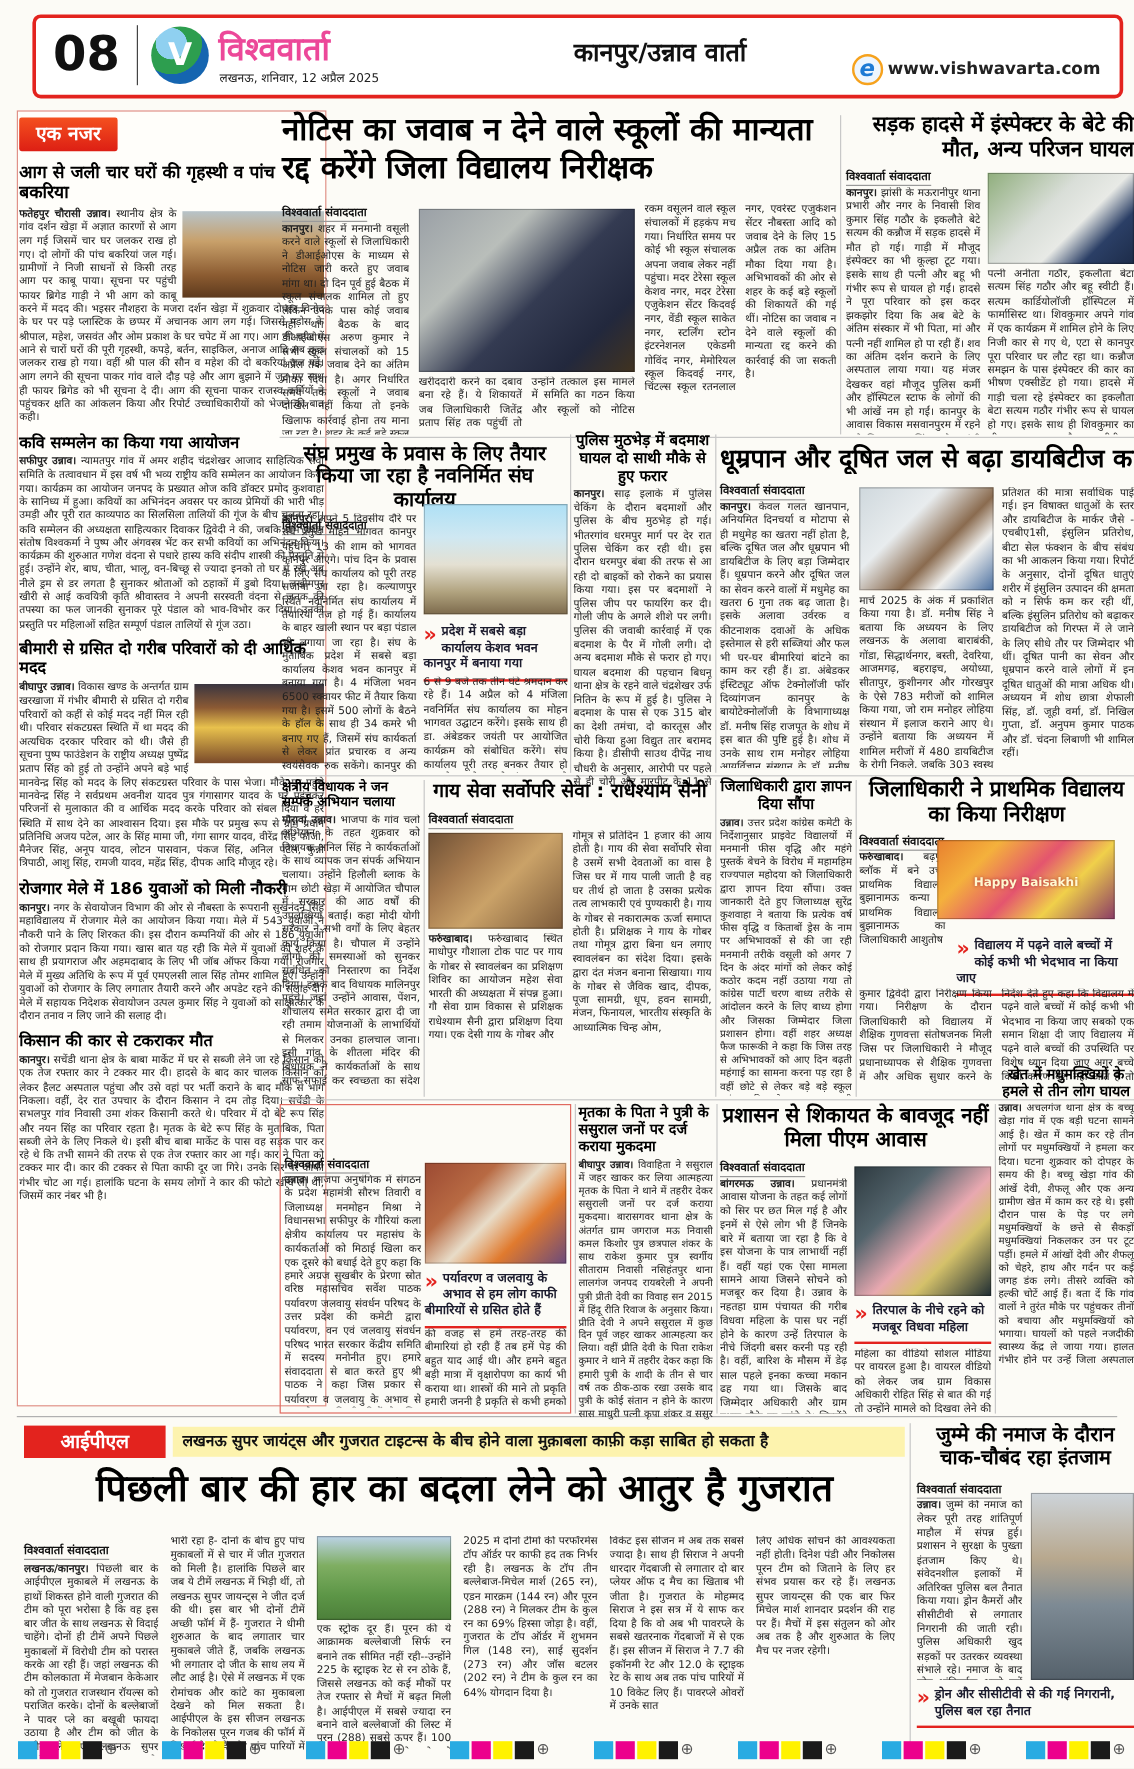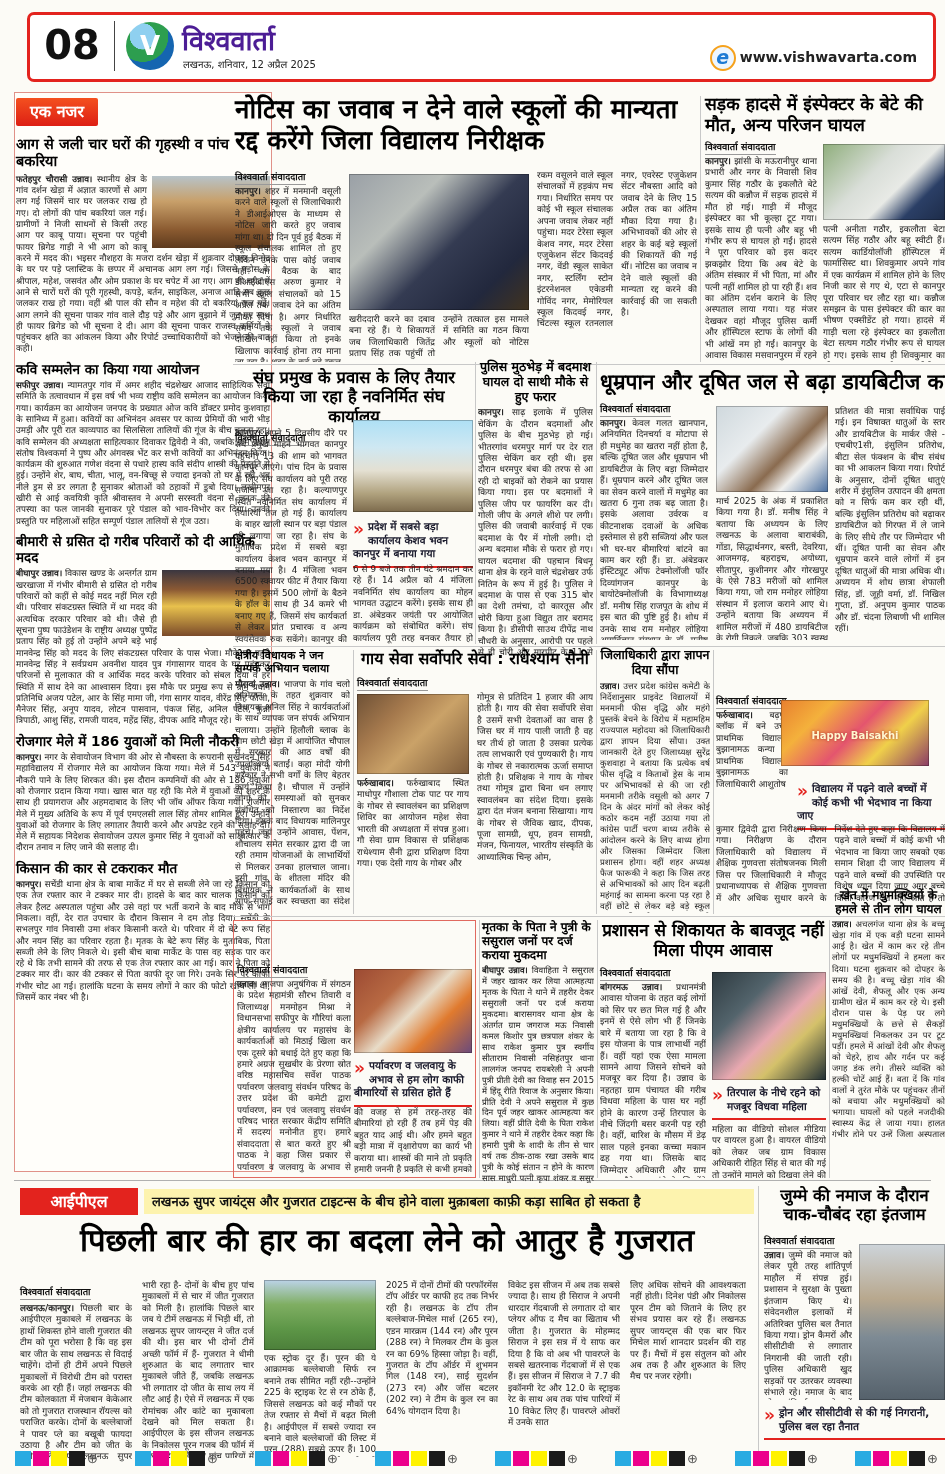--- a/index.html
+++ b/index.html
@@ -6,21 +6,21 @@
   #page{position:relative;width:945px;height:1474px;background:#fcfbf6;margin:0 auto;overflow:hidden;
         font-family:"DejaVu Sans","Liberation Sans",sans-serif;color:#1b1b1b;}
   .abs{position:absolute;}
   
   .masthead{position:absolute;left:27px;top:12px;width:903px;height:64px;border:3px solid #e3231e;border-radius:7px;background:#fff;}
   .pageno{position:absolute;left:10px;top:4px;width:64px;height:52px;font-size:40px;font-weight:bold;color:#111;text-align:center;line-height:52px;}
   .mh-div{position:absolute;left:84px;top:6px;width:1px;height:50px;background:#444;}
   .logo{position:absolute;left:96px;top:7px;width:48px;height:48px;border-radius:50%;
         background:radial-gradient(circle at 35% 30%,#8fd0f0 0 28%,#2d9e4f 29% 55%,#1565b0 56% 100%);
         color:#fff;font-weight:bold;font-size:26px;text-align:center;line-height:48px;}
-  .papername{position:absolute;left:152px;top:6px;font-size:27px;font-weight:bold;color:#4c1d95;}
+  .papername{position:absolute;left:152px;top:6px;font-size:27px;font-weight:bold;color:#ec4899;}
   .edition{position:absolute;left:153px;top:42px;font-size:10px;font-weight:normal;color:#222;}
   .sectitle{position:absolute;left:370px;top:14px;width:300px;text-align:center;font-size:21px;font-weight:bold;color:#111;}
   .site{position:absolute;right:16px;bottom:8px;font-size:14px;font-weight:bold;color:#222;}
   .eicon{display:inline-block;color:#1e7ad4;font-size:19px;font-weight:bold;font-style:italic;
          border:2px solid #f6a21d;border-radius:50%;width:22px;height:22px;line-height:20px;text-align:center;vertical-align:middle;margin-right:4px;background:#eef6ff;}
   
   .sidebar{position:absolute;left:14px;top:92px;width:258px;height:1080px;border:1px solid #e09188;background:#fffefa;overflow:hidden;padding:5px 1px;box-sizing:border-box;}
   .sb-tag{display:inline-block;background:linear-gradient(180deg,#f4501f,#dd1f14);color:#fff;font-weight:bold;font-size:16px;padding:2px 14px 4px;border-radius:2px;margin-bottom:4px;}
   .sb-hd{font-size:13.5px;font-weight:bold;line-height:1.2;color:#000;margin:6px 0 3px;}
   .sb-bt{font-size:8.7px;line-height:1.3;text-align:justify;color:#222;}
@@ -49,20 +49,21 @@
 <body>
 
 <div id="page">
 
   <div class="masthead">
     <div class="pageno">08</div>
     <div class="mh-div"></div>
     <div class="logo">V</div>
     <div class="papername">विश्ववार्ता</div>
     <div class="edition">लखनऊ,   शनिवार, 12 अप्रैल 2025</div>
+    <div class="sectitle">कानपुर/उन्नाव वार्ता</div>
     <div class="site"><span class="eicon">e</span><span>www.vishwavarta.com</span></div>
   </div>
 
   <div class="sidebar">
     <div class="sb-tag">एक नजर</div>
 
     <div>
       <div class="sb-hd" style="font-size:14.5px">आग से जली चार घरों की गृहस्थी व पांच बकरिया</div>
       <div class="sb-bt">
         <span class="sb-ph" style="width:118px;height:72px;background:linear-gradient(180deg,#b7c3c9 0%,#c8a06a 35%,#8a5a30 75%,#5d3a1d 100%);display:block"></span>
@@ -99,21 +100,21 @@
   <div class="abs hd" style="left:235px;top:94px;width:462px;height:74px;font-size:26px;">नोटिस का जवाब न देने वाले स्कूलों की मान्यता रद्द करेंगे जिला विद्यालय निरीक्षक</div>
   <div class="abs" style="left:235px;top:170px;width:462px;height:194px">
     <div class="bl" style="position:absolute;left:0;top:0">विश्ववार्ता संवाददाता</div>
     <div class="bt" style="position:absolute;left:0;top:16px;width:106px;height:176px"><b class="dl">कानपुर।</b> <span>शहर में मनमानी वसूली करने वाले स्कूलों से जिलाधिकारी ने डीआईओएस के माध्यम से नोटिस जारी करते हुए जवाब मांगा था। दो दिन पूर्व हुई बैठक में स्कूल संचालक शामिल तो हुए लेकिन उनके पास कोई जवाब नहीं था। बैठक के बाद डीआईओएस अरुण कुमार ने सभी स्कूल संचालकों को 15 अप्रैल तक जवाब देने का अंतिम मौका दिया है। अगर निर्धारित समय तक स्कूलों ने जवाब दाखिल नहीं किया तो इनके खिलाफ कार्रवाई होना तय माना जा रहा है। शहर के कई बड़े स्कूल संचालक मनमाने ढंग से कॉपी-किताबों के रेट और ड्रेस के रेट निर्धारित कर रहे हैं। अभिभावकों पर बताई हुई दुकान से ही</span></div>
     <div class="ph" style="position:absolute;left:114px;top:4px;width:180px;height:136px;background:linear-gradient(135deg,#9aa0a6 0%,#b9beba 30%,#343b52 55%,#22283d 80%,#41331f 100%)"></div>
     <div class="bt" style="position:absolute;left:114px;top:144px;width:180px;height:48px;column-count:2;column-gap:8px">खरीददारी करने का दबाव बना रहे हैं। ये शिकायतें जब जिलाधिकारी जितेंद्र प्रताप सिंह तक पहुंचीं तो उन्होंने तत्काल इस मामले में समिति का गठन किया और स्कूलों को नोटिस भेजकर उनसे जवाब मांगा। नोटिस मिलते ही मोटी</div>
     <div class="bt" style="position:absolute;left:302px;top:0;width:160px;height:192px;column-count:2;column-gap:8px">रकम वसूलने वाले स्कूल संचालकों में हड़कंप मच गया। निर्धारित समय पर कोई भी स्कूल संचालक अपना जवाब लेकर नहीं पहुंचा। मदर टेरेसा स्कूल केशव नगर, मदर टेरेसा एजुकेशन सेंटर किदवई नगर, वेंडी स्कूल साकेत नगर, स्टर्लिंग स्टोन इंटरनेशनल एकेडमी गोविंद नगर, मेमोरियल स्कूल किदवई नगर, चिंटल्स स्कूल रतनलाल नगर, एवरेस्ट एजुकेशन सेंटर नौबस्ता आदि को जवाब देने के लिए 15 अप्रैल तक का अंतिम मौका दिया गया है। अभिभावकों की ओर से शहर के कई बड़े स्कूलों की शिकायतें की गई थीं। नोटिस का जवाब न देने वाले स्कूलों की मान्यता रद्द करने की कार्रवाई की जा सकती है।</div>
   </div>
 
   <div class="abs" style="left:705px;top:94px;width:240px;height:268px">
-    <div class="hd" style="font-size:17.5px;text-align:left">सड़क हादसे में इंस्पेक्टर के बेटे की मौत, अन्य परिजन घायल</div>
+    <div class="hd" style="font-size:17.5px;text-align:right">सड़क हादसे में इंस्पेक्टर के बेटे की मौत, अन्य परिजन घायल</div>
     <div class="bl">विश्ववार्ता संवाददाता</div>
     <div class="bt" style="position:absolute;left:0;top:62px;width:112px;height:206px"><b class="dl">कानपुर।</b> <span>झांसी के मऊरानीपुर थाना प्रभारी और नगर के निवासी शिव कुमार सिंह गठौर के इकलौते बेटे सत्यम की कन्नौज में सड़क हादसे में मौत हो गई। गाड़ी में मौजूद इंस्पेक्टर का भी कूल्हा टूट गया। इसके साथ ही पत्नी और बहू भी गंभीर रूप से घायल हो गईं। हादसे ने पूरा परिवार को इस कदर झकझोर दिया कि अब बेटे के अंतिम संस्कार में भी पिता, मां और पत्नी नहीं शामिल हो पा रही हैं। शव का अंतिम दर्शन कराने के लिए अस्पताल लाया गया। यह मंजर देखकर वहां मौजूद पुलिस कर्मी और हॉस्पिटल स्टाफ के लोगों की भी आंखें नम हो गईं। कानपुर के आवास विकास मसवानपुरम में रहने वाले शिव कुमार सिंह गठौर झांसी में मऊरानीपुर थाना प्रभारी हैं। इंस्पेक्टर मूल रूप से एटा के रहने वाले हैं। घर में शिव कुमार की</span></div>
     <div class="ph" style="position:absolute;right:0;top:50px;width:122px;height:76px;background:linear-gradient(135deg,#8fae7c 0%,#d9ded8 40%,#e8eae6 60%,#2b3f66 78%,#1d2c49 100%)"></div>
     <div class="bt" style="position:absolute;right:0;top:130px;width:122px;height:138px">पत्नी अनीता गठौर, इकलौता बेटा सत्यम सिंह गठौर और बहू स्वीटी हैं। सत्यम कार्डियोलॉजी हॉस्पिटल में फार्मासिस्ट था। शिवकुमार अपने गांव में एक कार्यक्रम में शामिल होने के लिए निजी कार से गए थे, एटा से कानपुर पूरा परिवार घर लौट रहा था। कन्नौज समझन के पास इंस्पेक्टर की कार का भीषण एक्सीडेंट हो गया। हादसे में गाड़ी चला रहे इंस्पेक्टर का इकलौता बेटा सत्यम गठौर गंभीर रूप से घायल हो गए। इसके साथ ही शिवकुमार का भी कूल्हा टूट गया और बहू स्वीटी का भी पैर टूट गया।</div>
   </div>
 
   <div class="hrl" style="left:233px;top:364px;width:712px"></div>
   <div class="hrl" style="left:233px;top:646px;width:712px"></div>
   <div class="hrl" style="left:233px;top:916px;width:712px"></div>
   <div class="hrl" style="left:14px;top:1180px;width:917px;background:#b0b0b0"></div>
@@ -153,20 +154,21 @@
     <div class="bt" style="position:absolute;left:0;top:128px;width:112px;height:134px"><b class="dl">फर्रुखाबाद।</b> <span>फर्रुखाबाद स्थित माधोपुर गौशाला टोक पाट पर गाय के गोबर से स्वावलंबन का प्रशिक्षण शिविर का आयोजन महेश सेवा भारती की अध्यक्षता में संपन्न हुआ। गौ सेवा ग्राम विकास से प्रशिक्षक राधेश्याम सैनी द्वारा प्रशिक्षण दिया गया। एक देसी गाय के गोबर और</span></div>
     <div class="bt" style="position:absolute;right:0;top:42px;width:116px;height:220px">गोमूत्र से प्रतिदिन 1 हजार की आय होती है। गाय की सेवा सर्वोपरि सेवा है उसमें सभी देवताओं का वास है जिस घर में गाय पाली जाती है वह घर तीर्थ हो जाता है उसका प्रत्येक तत्व लाभकारी एवं पुण्यकारी है। गाय के गोबर से नकारात्मक ऊर्जा समाप्त होती है। प्रशिक्षक ने गाय के गोबर तथा गोमूत्र द्वारा बिना धन लगाए स्वावलंबन का संदेश दिया। इसके द्वारा दंत मंजन बनाना सिखाया। गाय के गोबर से जैविक खाद, दीपक, पूजा सामग्री, धूप, हवन सामग्री, मंजन, फिनायल, भारतीय संस्कृति के आध्यात्मिक चिन्ह ओम,</div>
   </div>
 
   <div class="abs" style="left:600px;top:648px;width:110px;height:268px">
     <div class="hd" style="font-size:12.5px;text-align:center">जिलाधिकारी द्वारा ज्ञापन दिया सौंपा</div>
     <div class="bt" style="height:232px;margin-top:3px;font-size:8.5px"><b class="dl">उन्नाव।</b> <span>उत्तर प्रदेश कांग्रेस कमेटी के निर्देशानुसार प्राइवेट विद्यालयों में मनमानी फीस वृद्धि और महंगे पुस्तकें बेचने के विरोध में महामहिम राज्यपाल महोदया को जिलाधिकारी द्वारा ज्ञापन दिया सौंपा। उक्त जानकारी देते हुए जिलाध्यक्ष सुरेंद्र कुशवाहा ने बताया कि प्रत्येक वर्ष फीस वृद्धि व किताबों ड्रेस के नाम पर अभिभावकों से की जा रही मनमानी तरीके वसूली को अगर 7 दिन के अंदर मांगों को लेकर कोई कठोर कदम नहीं उठाया गया तो कांग्रेस पार्टी चरण बाध्य तरीके से आंदोलन करने के लिए बाध्य होगा और जिसका जिम्मेदार जिला प्रशासन होगा। वहीं शहर अध्यक्ष फैज फारूकी ने कहा कि जिस तरह से अभिभावकों को आए दिन बढ़ती महंगाई का सामना करना पड़ रहा है वहीं छोटे से लेकर बड़े बड़े स्कूल प्रबंधन फीस के नाम पर उगाही करते नजर आ रहे हैं जिससे आम जनमानस पूरी तरह से टूट चुका है और अब स्कूलों के खिलाफ सड़कों पर उतर कर आंदोलन होना तय है।</span></div>
   </div>
 
   <div class="abs" style="left:716px;top:648px;width:229px;height:268px">
+    <div class="hd" style="font-size:17.5px;text-align:center">जिलाधिकारी ने प्राथमिक विद्यालय का किया निरीक्षण</div>
     <div class="bl" style="position:absolute;left:0;top:46px">विश्ववार्ता संवाददाता</div>
     <div class="bt" style="position:absolute;left:0;top:62px;width:72px;height:108px"><b class="dl">फर्रुखाबाद।</b> <span>बढ़पुर ब्लॉक में बने उच्च प्राथमिक विद्यालय बुझानामऊ कन्या व प्राथमिक विद्यालय बुझानामऊ का जिलाधिकारी आशुतोष</span></div>
     <div class="ph" style="position:absolute;right:16px;top:52px;width:148px;height:66px;background:linear-gradient(135deg,#e87f2f 0%,#f4b13c 25%,#e4556e 50%,#f0d04a 70%,#8a3b66 100%)">
       <div style="color:#fff8d0;font-weight:bold;font-size:10px;text-align:center;margin-top:30px;text-shadow:0 0 3px #a33">Happy Baisakhi</div>
     </div>
     <div class="pq" style="position:absolute;right:0;top:132px;width:148px"><span class="mk">»</span><span>विद्यालय में पढ़ने वाले बच्चों में कोई कभी भी भेदभाव ना किया जाए</span></div>
     <div class="bt" style="position:absolute;left:0;top:176px;width:229px;height:90px;column-count:2;column-gap:8px">कुमार द्विवेदी द्वारा निरीक्षण किया गया। निरीक्षण के दौरान जिलाधिकारी को विद्यालय में शैक्षिक गुणवत्ता संतोषजनक मिली जिस पर जिलाधिकारी ने मौजूद प्रधानाध्यापक से शैक्षिक गुणवत्ता में और अधिक सुधार करने के निर्देश देते हुए कहा कि विद्यालय में पढ़ने वाले बच्चों में कोई कभी भी भेदभाव ना किया जाए सबको एक समान शिक्षा दी जाए विद्यालय में पढ़ने वाले बच्चों की उपस्थिति पर विशेष ध्यान दिया जाए अगर बच्चे किसी कारण वश नहीं आते हैं तो उनसे घर पर जाकर संपर्क कर विद्यालय आने के लिए कहा जाए। निरीक्षण के दौरान जिलाधिकारी द्वारा छात्रों से मिड डे मील में मिल रहे भोजन की गुणवत्ता व मात्रा के बारे में जानकारी ली गई। वहीं मौजूद शिक्षकों को बच्चों की उपस्थिति बढ़ाने के लिये अभियान चलाने के निर्देश दिए गए।</div>
   </div>
 
   <div class="abs" style="left:233px;top:920px;width:243px;height:258px;border:1px solid #e0695f;box-sizing:border-box;padding:2px">

